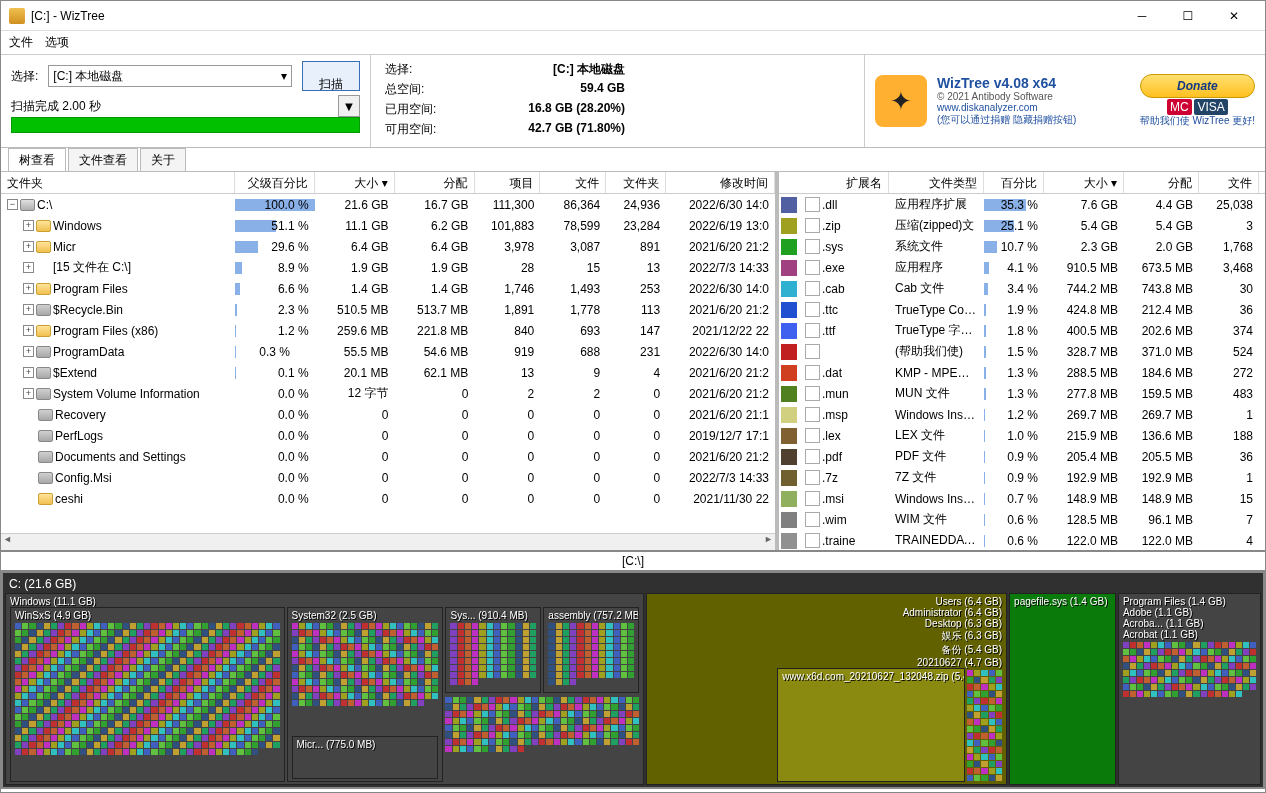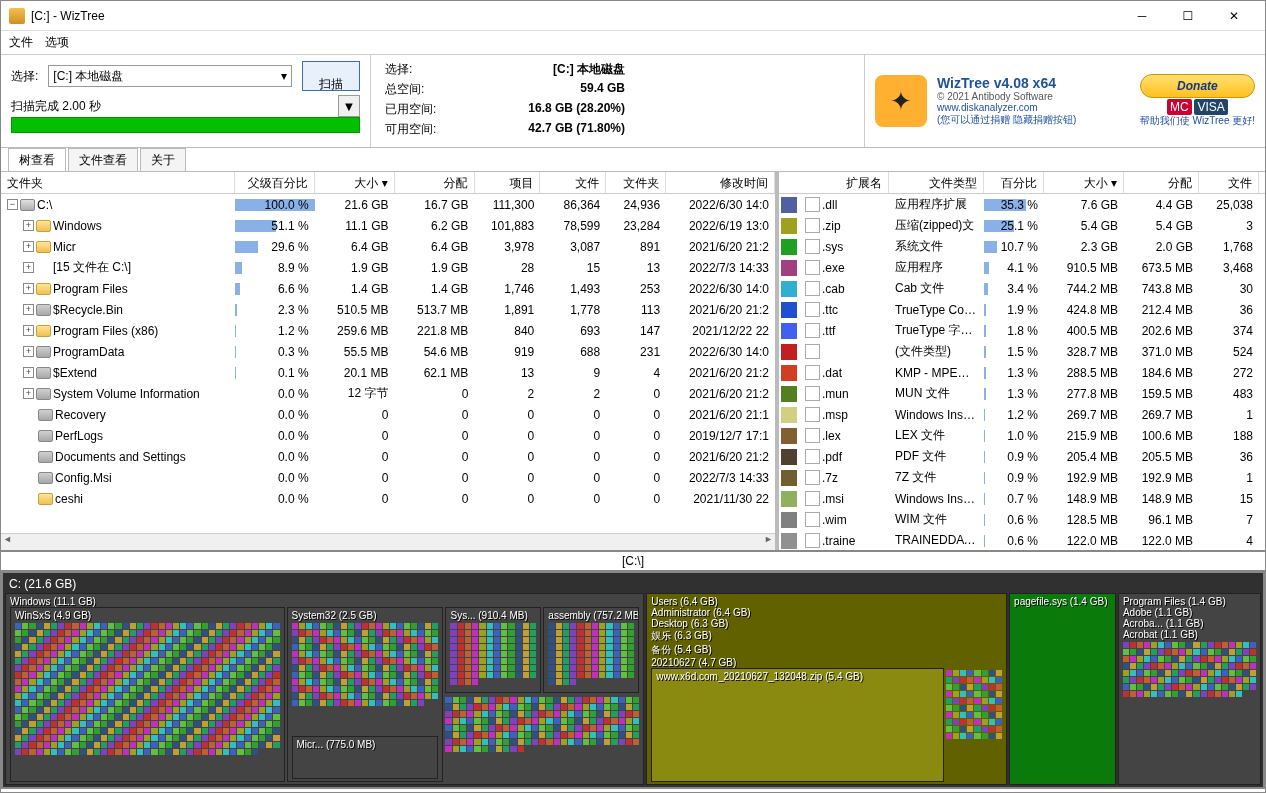--- a/index.html
+++ b/index.html
@@ -246,21 +246,21 @@
           <div class="cell" style="width: 66px;">693</div>
           <div class="cell" style="width: 60px;">147</div>
           <div class="cell" style="width: 109px;">2021/12/22 22</div>
         </div>
         <div class="data-row">
           <div class="cell name" style="width: 234px; padding-left: 22px;">
             <span class="expand">+</span>
             <span class="folder-icon gray"></span>
             <span> ProgramData</span>
           </div>
-          <div class="cell pct-bar" style="width: 80px;"><div class="bar" style="width: 0.3%;"></div><span class="txt">0.3 %</span></div>
+          <div class="cell pct-bar" style="width: 80px; text-align: center;"><div class="bar" style="width: 0.3%;"></div><span class="txt">0.3 %</span></div>
           <div class="cell" style="width: 80px;">55.5 MB</div>
           <div class="cell" style="width: 80px;">54.6 MB</div>
           <div class="cell" style="width: 66px;">919</div>
           <div class="cell" style="width: 66px;">688</div>
           <div class="cell" style="width: 60px;">231</div>
           <div class="cell" style="width: 109px;">2022/6/30 14:0</div>
         </div>
         <div class="data-row">
           <div class="cell name" style="width: 234px; padding-left: 22px;">
             <span class="expand">+</span>
@@ -456,21 +456,21 @@
           <div class="cell" style="width: 80px;">400.5 MB</div>
           <div class="cell" style="width: 75px;">202.6 MB</div>
           <div class="cell" style="width: 60px;">374</div>
         </div>
         <div class="data-row">
           <div class="ext-color" style="background: rgb(192, 32, 32); margin: 0px 2px;"></div>
           <div class="cell name" style="width: 90px;">
             <span class="ext-icon"></span>
             <span> </span>
           </div>
-          <div class="cell" style="width: 95px; text-align: left;">(文件类型)</div>
+          <div class="cell" style="width: 95px; text-align: left;">(帮助我们使)</div>
           <div class="cell pct-bar" style="width: 60px;"><div class="bar" style="width: 3%;"></div><span class="txt">1.5 %</span></div>
           <div class="cell" style="width: 80px;">328.7 MB</div>
           <div class="cell" style="width: 75px;">371.0 MB</div>
           <div class="cell" style="width: 60px;">524</div>
         </div>
         <div class="data-row">
           <div class="ext-color" style="background: rgb(208, 64, 32); margin: 0px 2px;"></div>
           <div class="cell name" style="width: 90px;">
             <span class="ext-icon"></span>
             <span> .dat</span>
@@ -507,21 +507,21 @@
         </div>
         <div class="data-row">
           <div class="ext-color" style="background: rgb(128, 96, 48); margin: 0px 2px;"></div>
           <div class="cell name" style="width: 90px;">
             <span class="ext-icon"></span>
             <span> .lex</span>
           </div>
           <div class="cell" style="width: 95px; text-align: left;">LEX 文件</div>
           <div class="cell pct-bar" style="width: 60px;"><div class="bar" style="width: 2%;"></div><span class="txt">1.0 %</span></div>
           <div class="cell" style="width: 80px;">215.9 MB</div>
-          <div class="cell" style="width: 75px;">100.6 MB</div>
+          <div class="cell" style="width: 75px;">136.6 MB</div>
           <div class="cell" style="width: 60px;">188</div>
         </div>
         <div class="data-row">
           <div class="ext-color" style="background: rgb(80, 64, 48); margin: 0px 2px;"></div>
           <div class="cell name" style="width: 90px;">
             <span class="ext-icon"></span>
             <span> .pdf</span>
           </div>
           <div class="cell" style="width: 95px; text-align: left;">PDF 文件</div>
           <div class="cell pct-bar" style="width: 60px;"><div class="bar" style="width: 1.8%;"></div><span class="txt">0.9 %</span></div>
@@ -1975,21 +1975,21 @@
                 <span style="background: rgb(48, 80, 128);"></span>
                 <span style="background: rgb(192, 160, 48);"></span>
                 <span style="background: rgb(32, 160, 96);"></span>
                 <span style="background: rgb(128, 64, 192);"></span>
                 <span style="background: rgb(192, 48, 48);"></span>
               </div>
             </div>
         </div>
       </div>
     </div>
-    <div class="tm-block" style="flex:29;background:#616100;display:flex;flex-direction:column;">
+    <div class="tm-block" style="flex:29;background:#616100;display:flex;flex-direction:column;align-items:flex-end;">
       <div class="lbl">Users (6.4 GB)</div>
       <div class="lbl">Administrator (6.4 GB)</div>
       <div class="lbl">Desktop (6.3 GB)</div>
       <div class="lbl">娱乐 (6.3 GB)</div>
       <div class="lbl">备份 (5.4 GB)</div>
       <div class="lbl">20210627 (4.7 GB)</div>
       <div style="flex:1;display:flex;gap:2px">
         <div class="tm-block" style="flex:5;background:#8a8a10;">
             <div class="lbl">www.x6d.com_20210627_132048.zip (5.4 GB)</div>
           </div>

